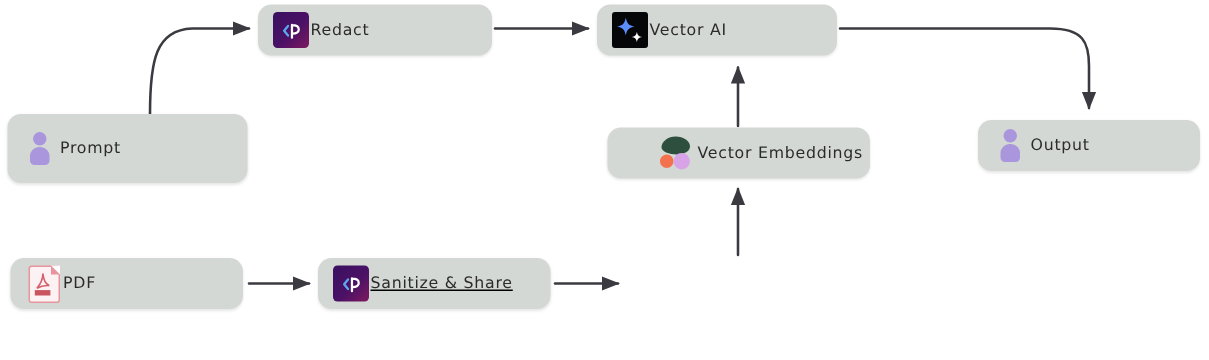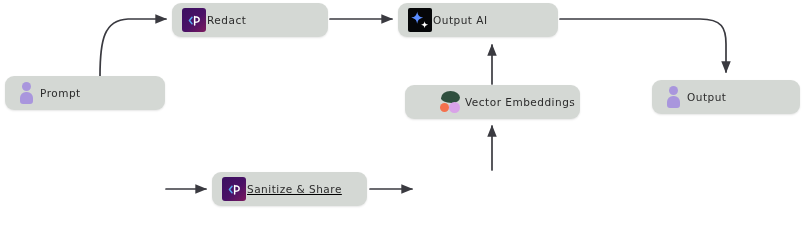--- a/index.html
+++ b/index.html
@@ -134,21 +134,21 @@
 
     <path d="M 492 84 L 492 45" fill="none" stroke="#3a3a40" stroke-width="1.7" stroke-linecap="round" marker-end="url(#ah)"></path>
 
     <path d="M 166 189 L 206 189" fill="none" stroke="#3a3a40" stroke-width="1.7" stroke-linecap="round" marker-end="url(#ah)"></path>
 
     <path d="M 370 189 L 412 189" fill="none" stroke="#3a3a40" stroke-width="1.7" stroke-linecap="round" marker-end="url(#ah)"></path>
 
     <path d="M 492 170 L 492 126" fill="none" stroke="#3a3a40" stroke-width="1.7" stroke-linecap="round" marker-end="url(#ah)"></path>
   </svg>
 
-  <div class="node" style="left:5px; top:76px; width:160px; height:34px;">
+  <div class="node" style="left:5px; top:76px; width:160px; height:46px;">
     <span class="node-icon">
       <span class="ic-person">
           <span class="head"></span>
           <span class="body"></span>
         </span>
     </span>
     <span class="node-label">Prompt</span>
   </div>
 
   <div class="node" style="left:172px; top:3px; width:156px; height:34px;">
@@ -168,21 +168,21 @@
     <span class="node-icon">
       <span class="ic-gemini">
         <svg width="24" height="24" viewBox="0 0 24 24" aria-hidden="true">
           <path d="M9.2 3.6 C9.9 7.6 11.3 9.0 15.2 9.7 C11.3 10.4 9.9 11.8 9.2 15.7
                    C8.5 11.8 7.1 10.4 3.2 9.7 C7.1 9.0 8.5 7.6 9.2 3.6 Z" fill="#5b8dff"></path>
           <path d="M16.6 13.2 C17.0 15.5 17.8 16.3 20.1 16.7 C17.8 17.1 17.0 17.9 16.6 20.2
                    C16.2 17.9 15.4 17.1 13.1 16.7 C15.4 16.3 16.2 15.5 16.6 13.2 Z" fill="#ffffff"></path>
         </svg>
       </span>
     </span>
-    <span class="node-label">Output AI</span>
+    <span class="node-label">Vector AI</span>
   </div>
 
   <div class="node" style="left:652px; top:80px; width:148px; height:34px;">
     <span class="node-icon">
       <span class="ic-person">
           <span class="head"></span>
           <span class="body"></span>
         </span>
     </span>
     <span class="node-label">Output</span>
@@ -192,20 +192,32 @@
     <span class="node-icon">
       <span class="ic-vec">
         <span class="blob"></span>
           <span class="dot-o"></span>
           <span class="dot-p"></span>
       </span>
     </span>
     <span class="node-label">Vector Embeddings</span>
   </div>
 
+  <div class="node" style="left:7px; top:172px; width:155px; height:34px;">
+    <span class="node-icon">
+      <span class="ic-pdf">
+        <svg width="17" height="21" viewBox="0 0 17 21" aria-hidden="true">
+          <path d="M8.6 4.4 C8.6 8.4 6.2 12.4 4.6 14.2 C7.0 12.8 10.6 12.2 12.8 12.4
+                   C10.4 11.4 9.0 8.0 8.6 4.4 Z" fill="none" stroke="#d4616c" stroke-width="1.1"></path>
+          <rect x="3.2" y="15.4" width="10.4" height="3.6" fill="#c9555f"></rect>
+        </svg>
+      </span>
+    </span>
+    <span class="node-label">PDF</span>
+  </div>
 
   <div class="node" style="left:212px; top:172px; width:155px; height:34px;text-decoration:underline;">
     <span class="node-icon">
       <span class="ic-code">
         <svg width="17" height="17" viewBox="0 0 24 24" aria-hidden="true">
           <path d="M8.5 7.5 L4.8 12 L8.5 16.5" fill="none" stroke="#5aa9ef" stroke-width="2.1" stroke-linecap="round" stroke-linejoin="round"></path>
           <path d="M12.2 6.5 L12.2 18.5 M12.2 6.8 C16.6 6.8 18.6 8.4 18.6 10.8
                    C18.6 13.2 16.6 14.6 12.6 14.6" fill="none" stroke="#ffffff" stroke-width="2.1" stroke-linecap="round" stroke-linejoin="round"></path>
         </svg>
       </span>

